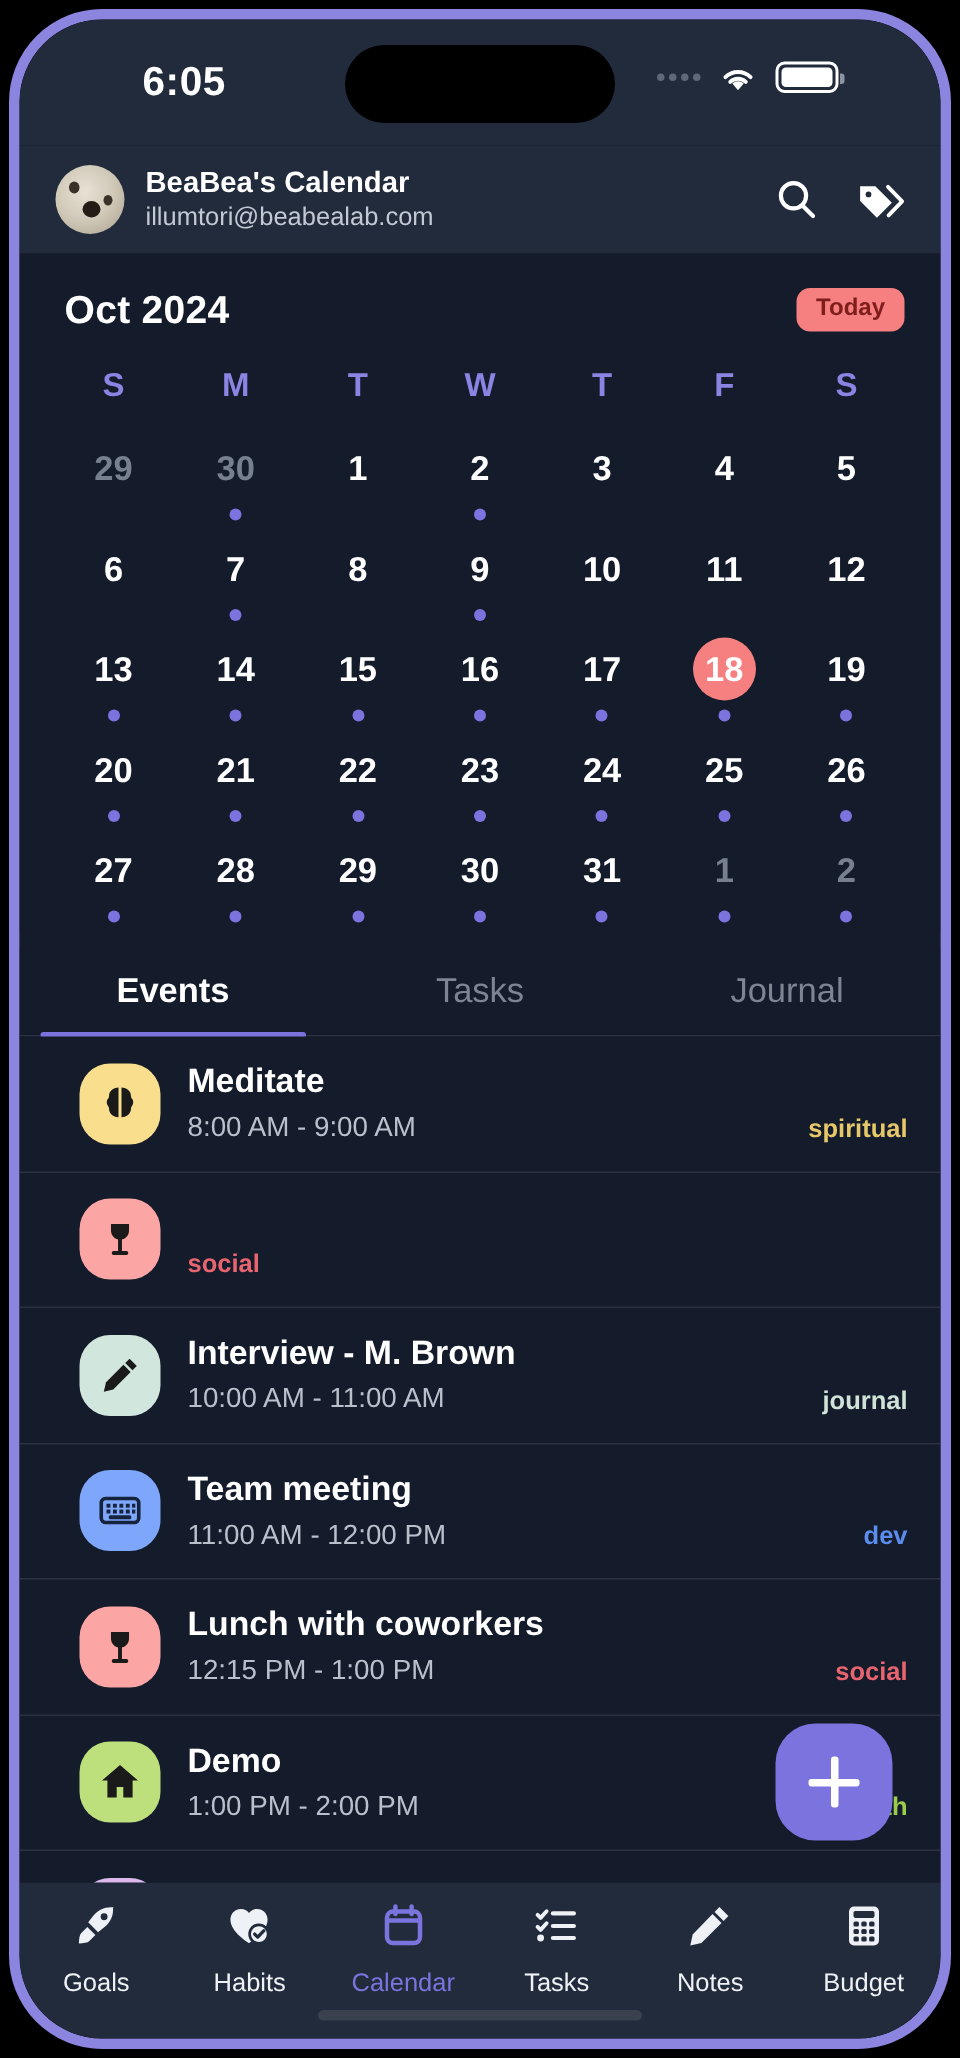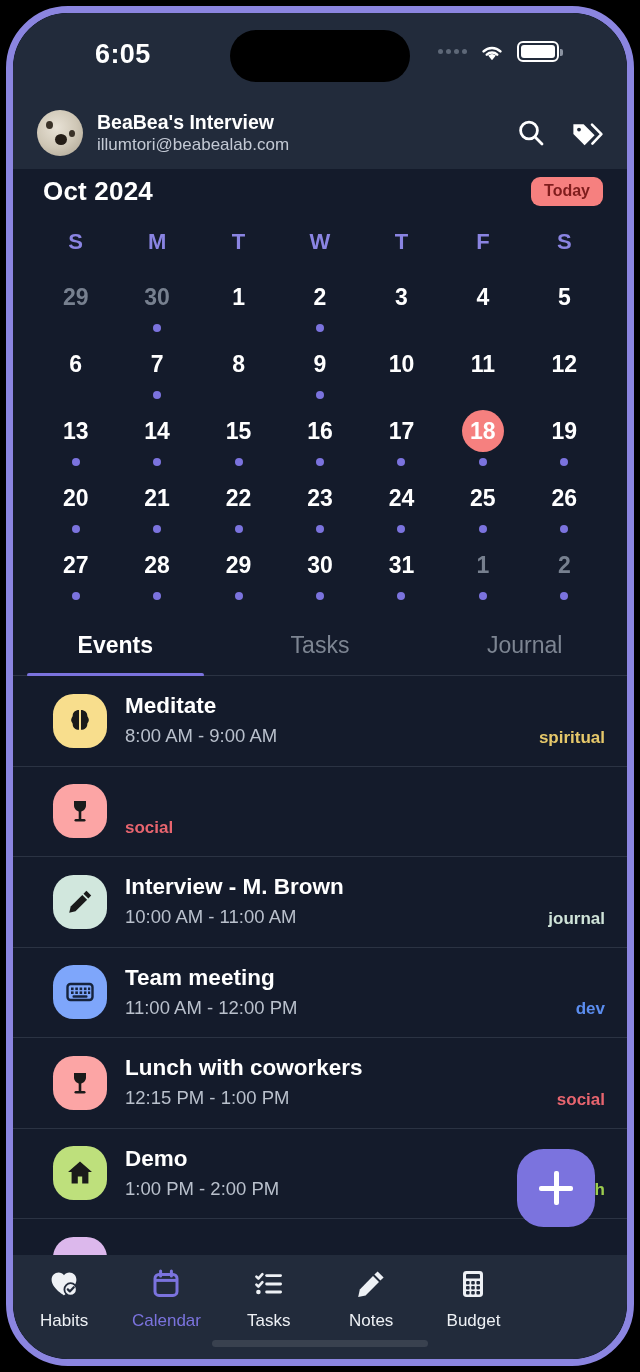--- a/index.html
+++ b/index.html
@@ -76,21 +76,21 @@
   .acct-txt { flex: 1 1 auto; min-width: 0; }
   .acct-name { color: #fff; font-size: 19.5px; font-weight: bold; line-height: 1.18; }
   .acct-mail { color: #c3c9d4; font-size: 17px; line-height: 1.25; }
   .acct-icons { display: flex; align-items: center; gap: 20px; }
   .ico-btn { width: 36px; height: 36px; display: flex; align-items: center; justify-content: center; }
 
   
   .calwrap { background: #141b2b; padding: 0 22px; flex: 0 0 auto; }
   .cal-head {
     display: flex; align-items: center; justify-content: space-between;
-    padding: 7px 2px 16px 8px;
+    padding: 22px 2px 16px 8px;
   }
   .cal-month { color: #fff; font-size: 26px; font-weight: bold; letter-spacing: .2px; }
   .today-btn {
     background: #f6807f; color: #7f1d1d; font-size: 16px; font-weight: bold;
     padding: 5px 13px 6px; border-radius: 9px; line-height: 1.1;
   }
   .dow-row, .date-row { display: grid; grid-template-columns: repeat(7, 1fr); }
   .dow {
     color: #8a84e2; font-size: 22px; font-weight: bold;
     text-align: center; padding: 6px 0 16px;
@@ -199,21 +199,21 @@
     </div>
   </div>
 
   <div class="acct">
     <div class="avatar">
       <span class="m1"></span>
           <span class="m2"></span>
           <span class="m3"></span>
     </div>
     <div class="acct-txt">
-      <div class="acct-name">BeaBea's Interview</div>
+      <div class="acct-name">BeaBea's Calendar</div>
       <div class="acct-mail">illumtori@beabealab.com</div>
     </div>
     <div class="acct-icons">
       <span class="ico-btn">
         <svg width="32" height="32" viewBox="0 0 32 32">
           <circle cx="14" cy="13.5" r="8.4" stroke="#fff" stroke-width="2.8" fill="none"></circle>
           <path d="M20.3 20.3 L27 27" stroke="#fff" stroke-width="2.8" stroke-linecap="round"></path>
         </svg>
       </span>
       <span class="ico-btn">
@@ -497,20 +497,28 @@
           </div>
         </div>
     <div class="fab">
       <span></span>
     </div>
   </div>
 
   <div class="bottomnav" id="bottom-nav">
         <div class="nav">
           <span><svg width="34" height="34" viewBox="0 0 34 34">
+              <path d="M28.8 4.6c-5.6-.6-10.4 1.6-13.6 5.6l-3.4 4.3 6.6 6.6 4.3-3.4c4-3.2 6.2-8 5.6-13.6z" fill="#eef1f5"></path>
+              <circle cx="22.4" cy="10.8" r="2.3" fill="#222b3b"></circle>
+              <path d="M11.2 17.6l-4 4c-1.2 1.2-1.6 4-1.6 7 3 0 5.8-.4 7-1.6l4-4z" fill="#eef1f5"></path>
+            </svg></span>
+          <span class="nav-label">Goals</span>
+        </div>
+        <div class="nav">
+          <span><svg width="34" height="34" viewBox="0 0 34 34">
               <path d="M17 28.4S4.6 21 4.6 12.8C4.6 8.6 7.8 5.6 11.6 5.6c2.2 0 4.2 1 5.4 2.7 1.2-1.7 3.2-2.7 5.4-2.7 3.8 0 7 3 7 7.2 0 8.2-12.4 15.6-12.4 15.6z" fill="#eef1f5"></path>
               <circle cx="23.6" cy="22.4" r="6.2" fill="#eef1f5" stroke="#222b3b" stroke-width="1.8"></circle>
               <path d="M20.8 22.4l2 2 4-4.2" stroke="#222b3b" stroke-width="2.2" fill="none" stroke-linecap="round" stroke-linejoin="round"></path>
             </svg></span>
           <span class="nav-label">Habits</span>
         </div>
         <div class="nav active">
           <span><svg width="34" height="34" viewBox="0 0 34 34">
               <rect x="6" y="7.4" width="22" height="21" rx="4" fill="none" stroke="#7b73de" stroke-width="3"></rect>
               <path d="M6 13.4h22" stroke="#7b73de" stroke-width="3"></path>

